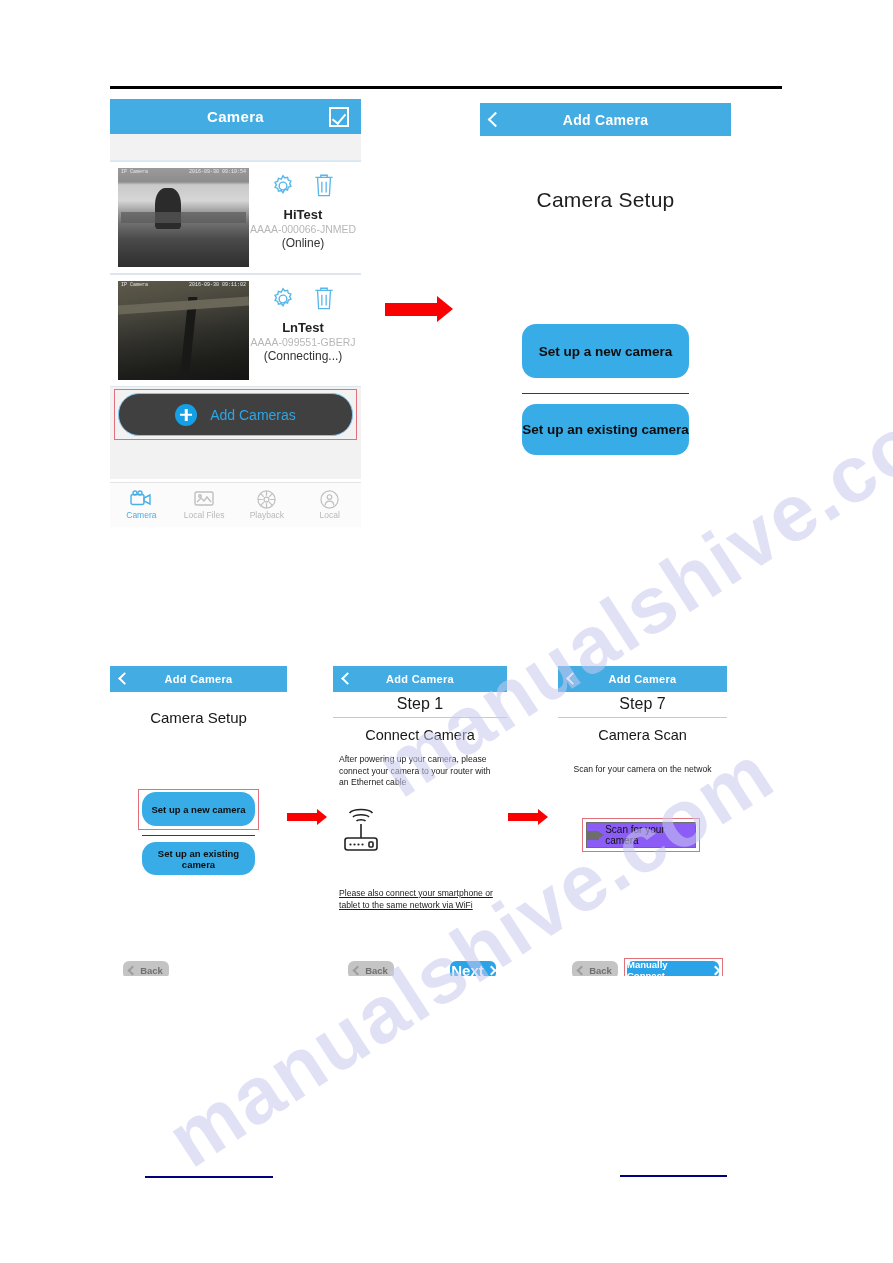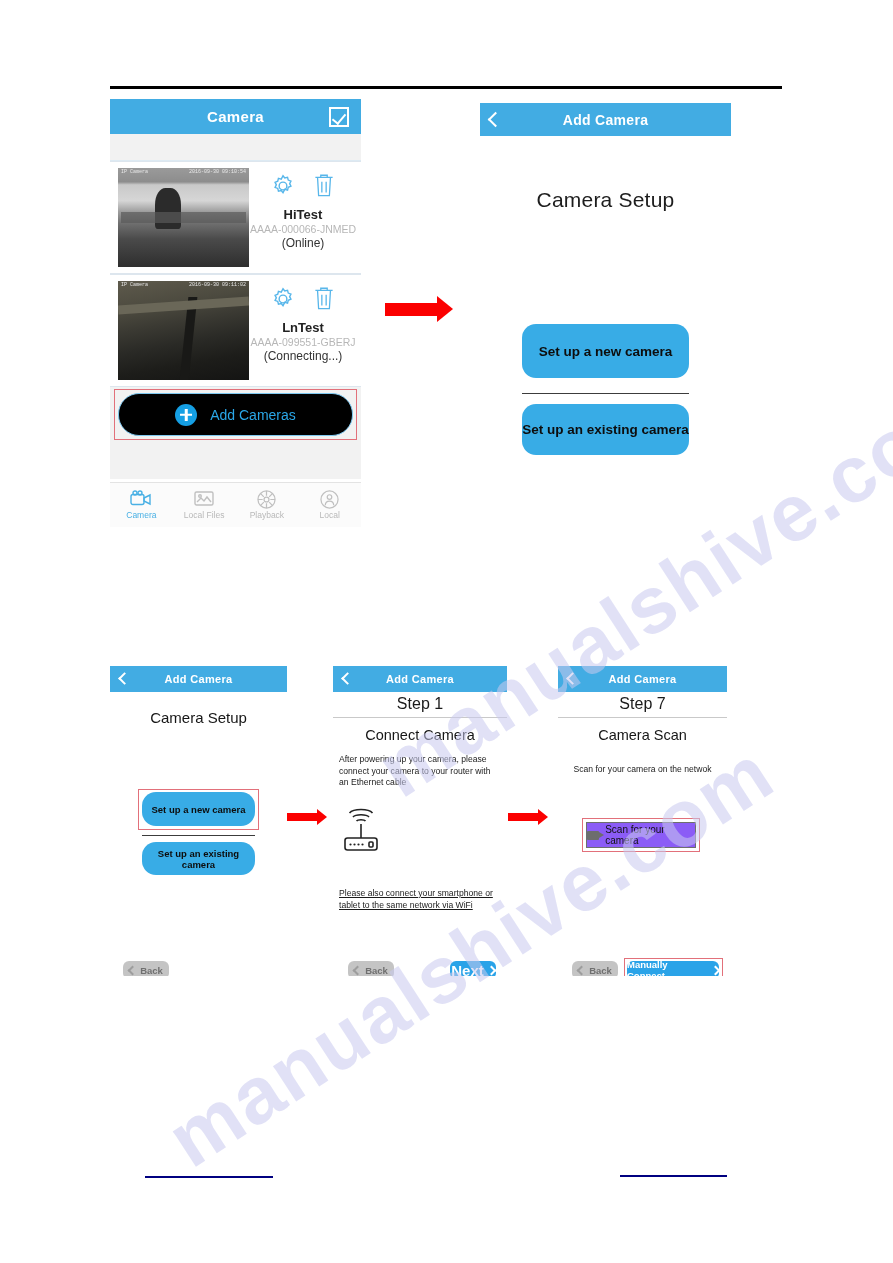--- a/index.html
+++ b/index.html
@@ -227,21 +227,21 @@
   }
   .add-hl {
     position: absolute;
     left: 4px; top: 2px; right: 4px; bottom: 2px;
     border: 1px solid #e2707a;
     box-sizing: border-box;
   }
   .add-btn {
     position: relative;
     height: 41px;
-    background: #000000;
+    background: #404040;
     border: 1px solid #7ec7ef;
     border-radius: 21px;
     display: flex;
     align-items: center;
     justify-content: center;
     gap: 13px;
   }
   .plus-circle {
     width: 22px; height: 22px;
     border-radius: 50%;

